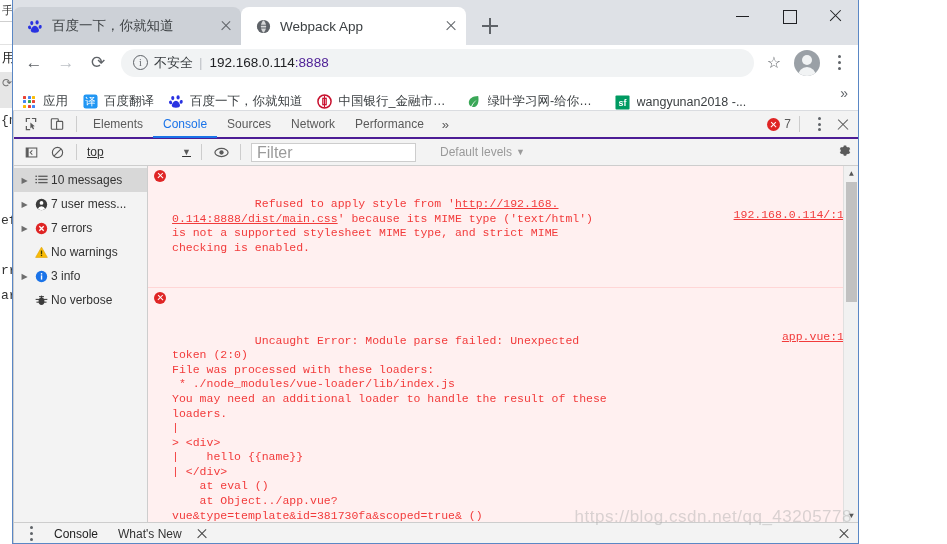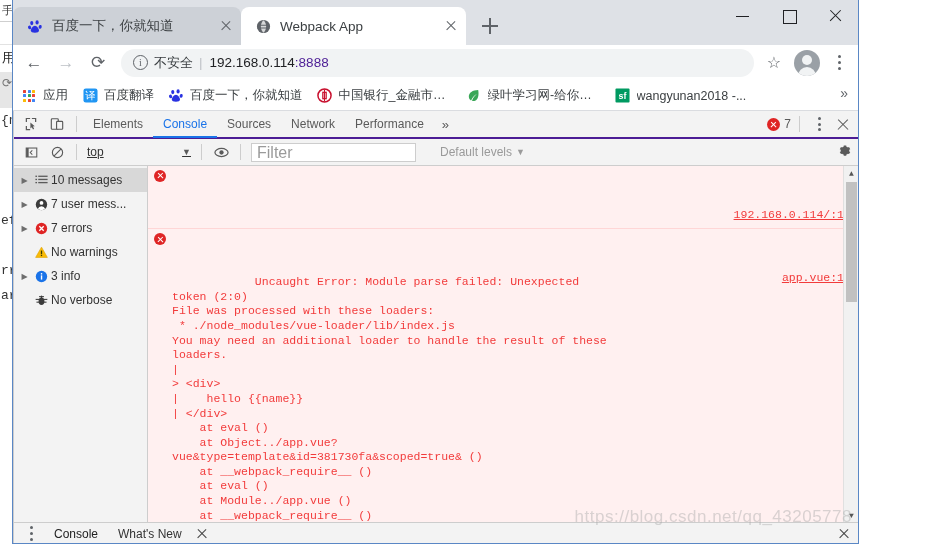--- a/index.html
+++ b/index.html
@@ -149,21 +149,21 @@
     border-radius: 9px 9px 0 0; background: #f1f3f4;
   }
   .kebab {
     width: 26px; height: 28px; display: flex; flex-direction: column;
     align-items: center; justify-content: center; gap: 2.6px; cursor: pointer;
   }
   .kebab span { width: 3px; height: 3px; border-radius: 50%; background: #5f6368; display: block; }
 
   
   .bookmarks {
-    height: 30px; background: #ffffff; display: flex; align-items: center;
+    height: 30px; background: #ffffff; display: flex; align-items: flex-end;
     padding: 0 8px; border-bottom: 1px solid #dadce0; position: relative;
   }
   .bm {
     display: flex; align-items: center; margin-right: 14px; cursor: pointer;
     font-size: 12.5px; color: #3c4043; white-space: nowrap; max-width: 135px;
   }
   .bm .bm-ico { width: 16px; height: 16px; margin-right: 6px; flex: 0 0 16px;
     display: flex; align-items: center; justify-content: center; }
   .bm .bm-label { overflow: hidden; text-overflow: ellipsis; }
   .bm-overflow {
@@ -637,20 +637,21 @@
               </svg>
             </span>
             <span class="cs-label">No verbose</span>
           </div>
         </div>
 
         <div class="console-messages">
 
           <div class="msg" style="padding-right:116px;">
             <span class="msg-ico"></span>
+            <span>Refused to apply style from '<span class="u">http://192.168.<br>0.114:8888/dist/main.css</span>' because its MIME type ('text/html')<br>is not a supported stylesheet MIME type, and strict MIME<br>checking is enabled.</span>
             <span class="srclink u">192.168.0.114/:1</span>
           </div>
 
           <div class="msg" style="padding-right:18px;">
             <span class="msg-ico"></span>
             <span class="srclink u">app.vue:1</span>
             <span>Uncaught Error: Module parse failed: Unexpected<br>token (2:0)<br>File was processed with these loaders:<br> * ./node_modules/vue-loader/lib/index.js<br>You may need an additional loader to handle the result of these<br>loaders.<br>|<br>&gt; &lt;div&gt;<br>|    hello {{name}}<br>| &lt;/div&gt;<br>&nbsp;&nbsp;&nbsp;&nbsp;at eval ()<br>&nbsp;&nbsp;&nbsp;&nbsp;at Object../app.vue?<br>vue&amp;type=template&amp;id=381730fa&amp;scoped=true&amp; ()<br>&nbsp;&nbsp;&nbsp;&nbsp;at __webpack_require__ ()<br>&nbsp;&nbsp;&nbsp;&nbsp;at eval ()<br>&nbsp;&nbsp;&nbsp;&nbsp;at Module../app.vue ()<br>&nbsp;&nbsp;&nbsp;&nbsp;at __webpack_require__ ()<br>&nbsp;&nbsp;&nbsp;&nbsp;at eval ()<br>&nbsp;&nbsp;&nbsp;&nbsp;at Module../main.js ()<br>&nbsp;&nbsp;&nbsp;&nbsp;at __webpack_require__ ()<br>&nbsp;&nbsp;&nbsp;&nbsp;at eval ()-dev-</span>
           </div>
 
           <div class="dt-scroll">

